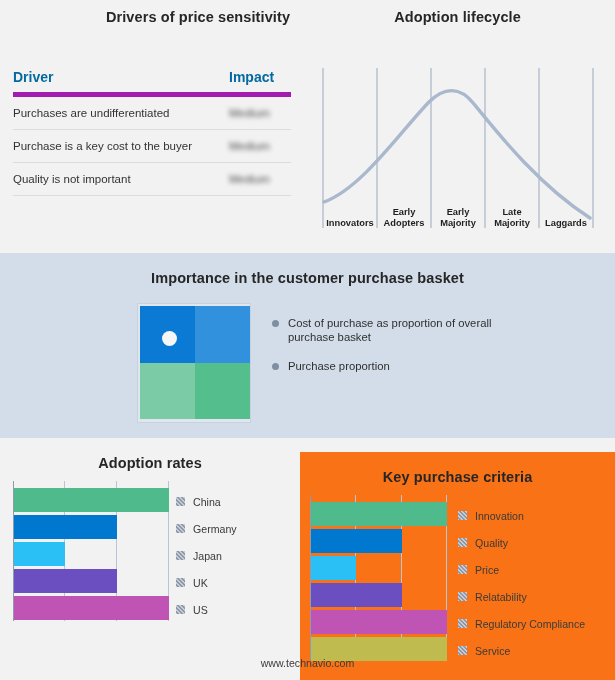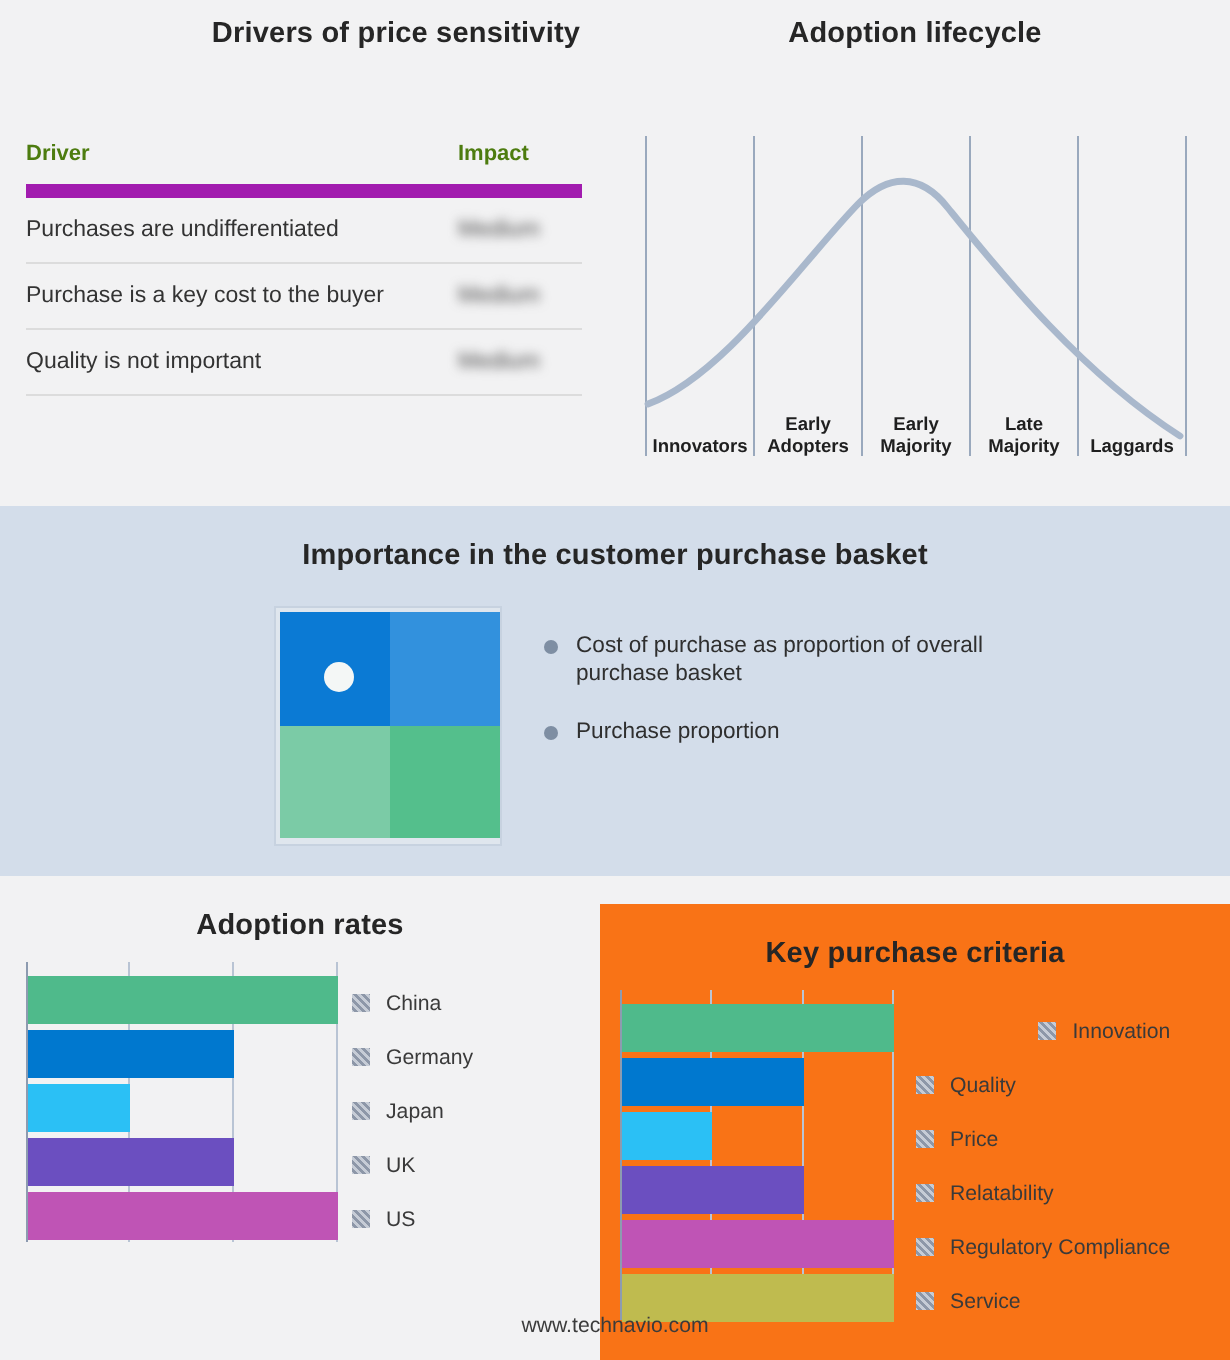--- a/index.html
+++ b/index.html
@@ -21,21 +21,21 @@
 
   
   #drivers{left:0;top:0;width:300px;height:253px;background:#f2f2f3;}
   #drivers .sect-title{position:absolute;left:0;top:9px;width:300px;margin-left:48px;}
   .tbl{position:absolute;left:13px;top:62px;width:278px;}
   .trow{
     display:flex;align-items:center;justify-content:space-between;
     height:32px;font-size:11.5px;color:#333;
     border-bottom:1px solid #dcdcdc;
   }
-  .trow.head{font-weight:bold;font-size:11px;color:#4d7c0f;height:30px;border-bottom:7px solid #a21caf;}
+  .trow.head{font-weight:bold;font-size:14px;color:#0369a1;height:30px;border-bottom:5px solid #a21caf;}
   .trow .d{padding-left:0;}
   .trow .i{width:62px;text-align:left;}
   .trow.hl{
     background:#0b7ad4;color:#fff;border-bottom:none;height:30px;
     padding:0 0 0 14px;box-sizing:border-box;margin-top:4px;
     width:278px;
   }
   .trow.hl .i{width:62px;}
   .blur{filter:blur(2.6px);color:#4a4a4a;font-size:11.5px;}
   .trow.hl .blur{color:#cfe6fb;}
@@ -231,21 +231,21 @@
       <div class="bar" style="left:1px;top:7px;width:136px;height:24px;background:#4fba8b;"></div>
       <div class="bar" style="left:1px;top:34px;width:91px;height:24px;background:#0078cf;"></div>
       <div class="bar" style="left:1px;top:61px;width:45px;height:24px;background:#2bc0f5;"></div>
       <div class="bar" style="left:1px;top:88px;width:91px;height:24px;background:#6b4fc0;"></div>
       <div class="bar" style="left:1px;top:115px;width:136px;height:24px;background:#bf54b5;"></div>
       <div class="bar" style="left:1px;top:142px;width:136px;height:24px;background:#bfbb4f;"></div>
     </div>
   </div>
 
   <div class="bl-list" style="left:158px;top:50px;">
-    <div class="bl-row" style="height:27px;justify-content:flex-end;">
+    <div class="bl-row" style="height:27px;">
       <span class="bl-mark"></span>
       <span class="bl-txt">Innovation</span>
     </div>
     <div class="bl-row" style="height:27px;">
       <span class="bl-mark"></span>
       <span class="bl-txt">Quality</span>
     </div>
     <div class="bl-row" style="height:27px;">
       <span class="bl-mark"></span>
       <span class="bl-txt">Price</span>

